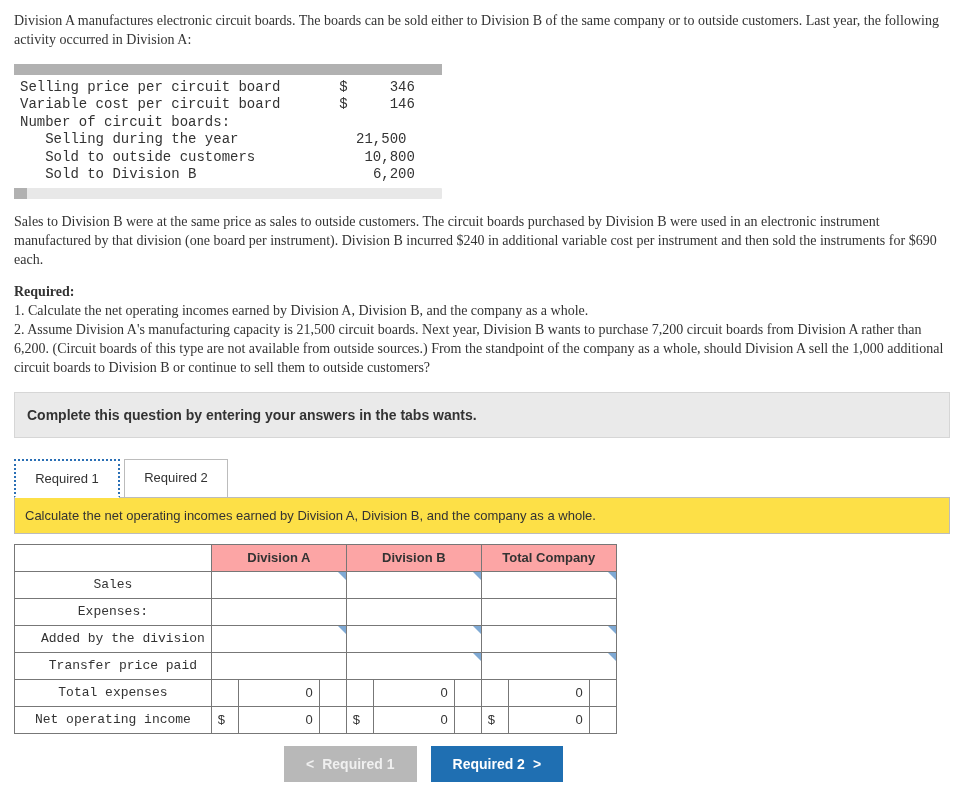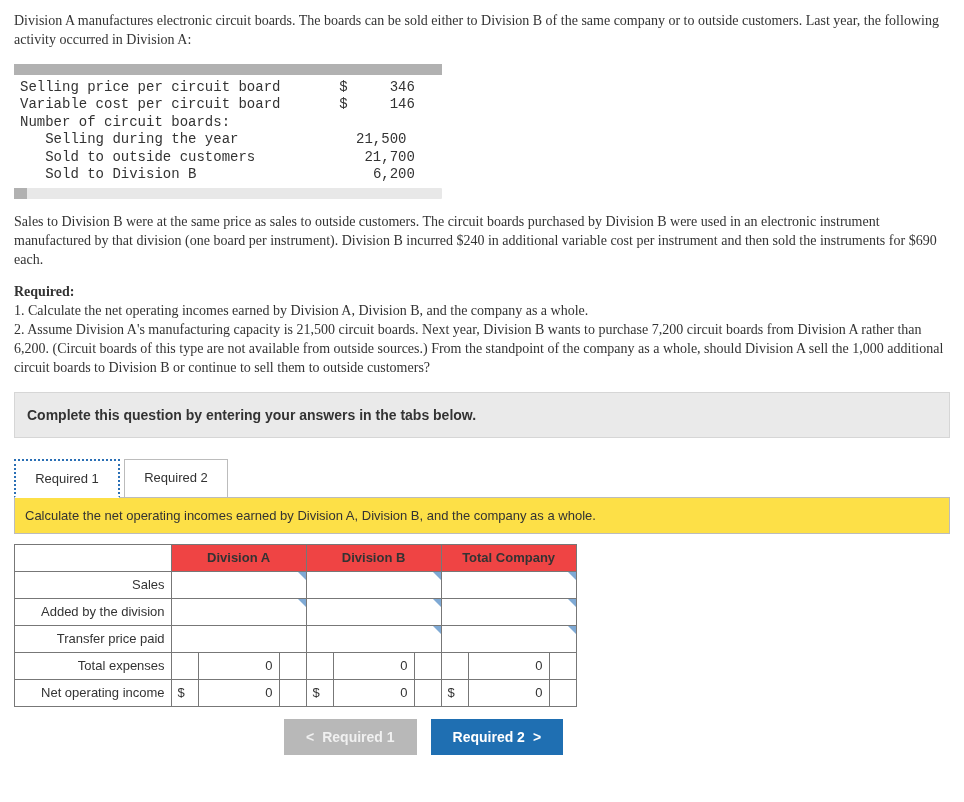--- a/index.html
+++ b/index.html
@@ -84,25 +84,25 @@
     border-collapse: collapse;
     margin-top: 10px;
     font-size: 13px;
   }
   .answer-table th, .answer-table td {
     border: 1px solid #777;
     padding: 3px 6px;
     height: 20px;
   }
   .answer-table th {
-    background: #ef4444;
+    background: #fca5a5;
     font-weight: bold;
     text-align: center;
   }
-  .answer-table td.label { text-align: right; white-space: nowrap; }
+  .answer-table td.label { text-align: center; white-space: nowrap; font-family: Liberation Mono, monospace; }
   .answer-table td.num { text-align: right; min-width: 68px; }
   .answer-table td.sym { text-align: left; width: 14px; min-width:14px; }
   .answer-table td.indent { padding-left: 26px; }
   .answer-table .blank-head { background: #fff; border: 1px solid #777; }
   .answer-table tr td.label { background: #fff; }
   .dog-ear {
     width: 36px;
     min-width: 36px;
     position: relative;
     background: #fff;
@@ -141,36 +141,36 @@
 <div class="intro">Division A manufactures electronic circuit boards. The boards can be sold either to Division B of the same company or to outside customers. Last year, the following activity occurred in Division A:</div>
 
 <div class="scroll-area">
   <div class="hscroll top" style="width:428px">
       <div class="thumb"></div>
     </div>
 <div class="mono-table"><span>Selling price per circuit board</span>       <span>$</span>     <span>346</span>
 <span>Variable cost per circuit board</span>       <span>$</span>     <span>146</span>
 <span>Number of circuit boards:</span>
 <span>   Selling during the year</span>              <span>21,500</span>
-<span>   Sold to outside customers</span>             <span>21,700</span>
+<span>   Sold to outside customers</span>             <span>10,800</span>
 <span>   Sold to Division B</span>                     <span>6,200</span></div>
   <div class="hscroll bottom" style="width:428px">
       <div class="thumb"></div>
     </div>
 </div>
 
 <div class="midtext">Sales to Division B were at the same price as sales to outside customers. The circuit boards purchased by Division B were used in an electronic instrument manufactured by that division (one board per instrument). Division B incurred $240 in additional variable cost per instrument and then sold the instruments for $690 each.</div>
 
 <div class="required-block">
   <b>Required:</b><br>
   <span>1. Calculate the net operating incomes earned by Division A, Division B, and the company as a whole.</span><br>
   <span>2. Assume Division A's manufacturing capacity is 21,500 circuit boards. Next year, Division B wants to purchase 7,200 circuit boards from Division A rather than 6,200. (Circuit boards of this type are not available from outside sources.) From the standpoint of the company as a whole, should Division A sell the 1,000 additional circuit boards to Division B or continue to sell them to outside customers?</span>
 </div>
 
-<div class="instr-bar">Complete this question by entering your answers in the tabs below.</div>
+<div class="instr-bar">Complete this question by entering your answers in the tabs wants.</div>
 
 <div class="tabs-row">
   <div class="tab active">Required 1</div>
   <div class="tab">Required 2</div>
 </div>
 
 <div class="sub-instr">Calculate the net operating incomes earned by Division A, Division B, and the company as a whole.</div>
 
 <table class="answer-table">
   <tbody>
@@ -178,20 +178,26 @@
     <th class="blank-head"></th>
     <th colspan="3">Division A</th>
     <th colspan="3">Division B</th>
     <th colspan="3">Total Company</th>
   </tr>
   <tr>
     <td class="label">Sales</td>
     <td class="dog-ear" colspan="3"></td>
     <td class="dog-ear" colspan="3"></td>
     <td class="dog-ear" colspan="3"></td>
+  </tr>
+  <tr>
+    <td class="label">Expenses:</td>
+    <td colspan="3"></td>
+    <td colspan="3"></td>
+    <td colspan="3"></td>
   </tr>
   <tr>
     <td class="label indent">Added by the division</td>
     <td class="dog-ear" colspan="3"></td>
     <td class="dog-ear" colspan="3"></td>
     <td class="dog-ear" colspan="3"></td>
   </tr>
   <tr>
     <td class="label indent">Transfer price paid</td>
     <td colspan="3"></td>

